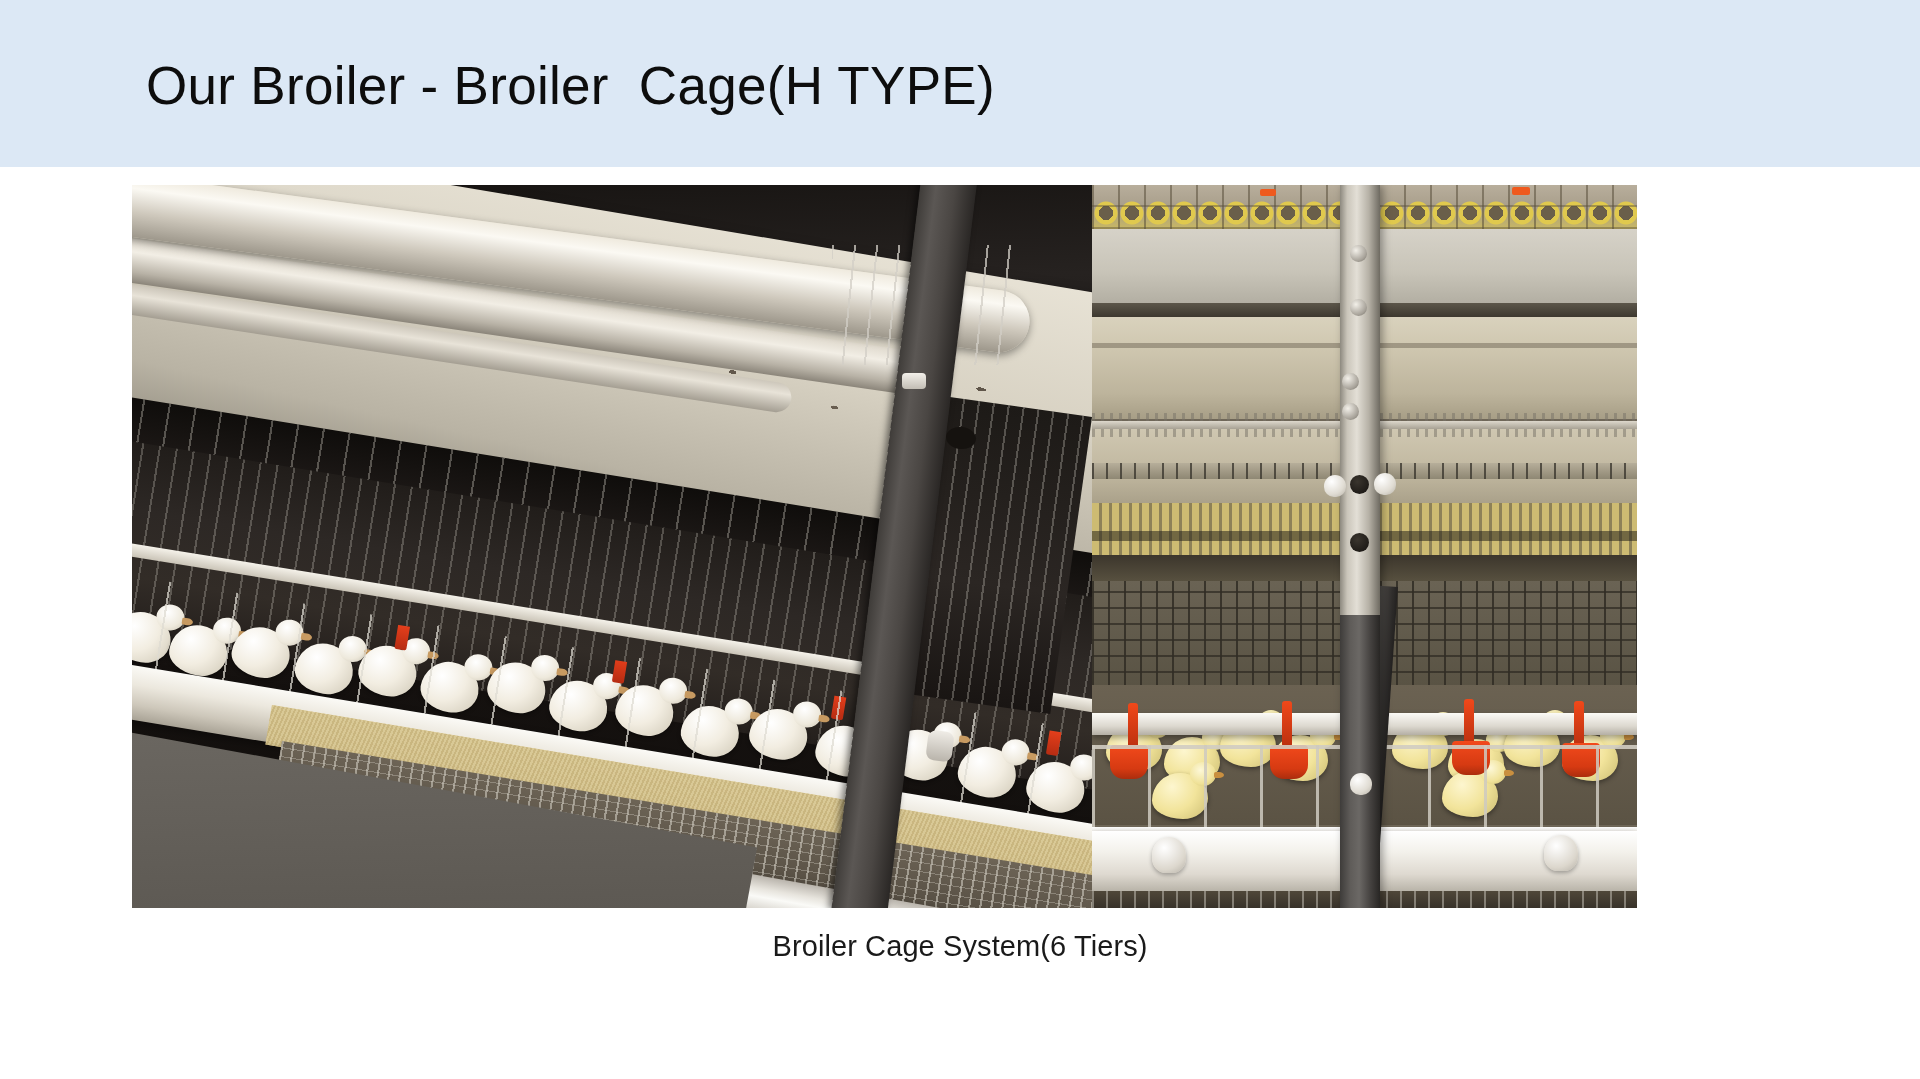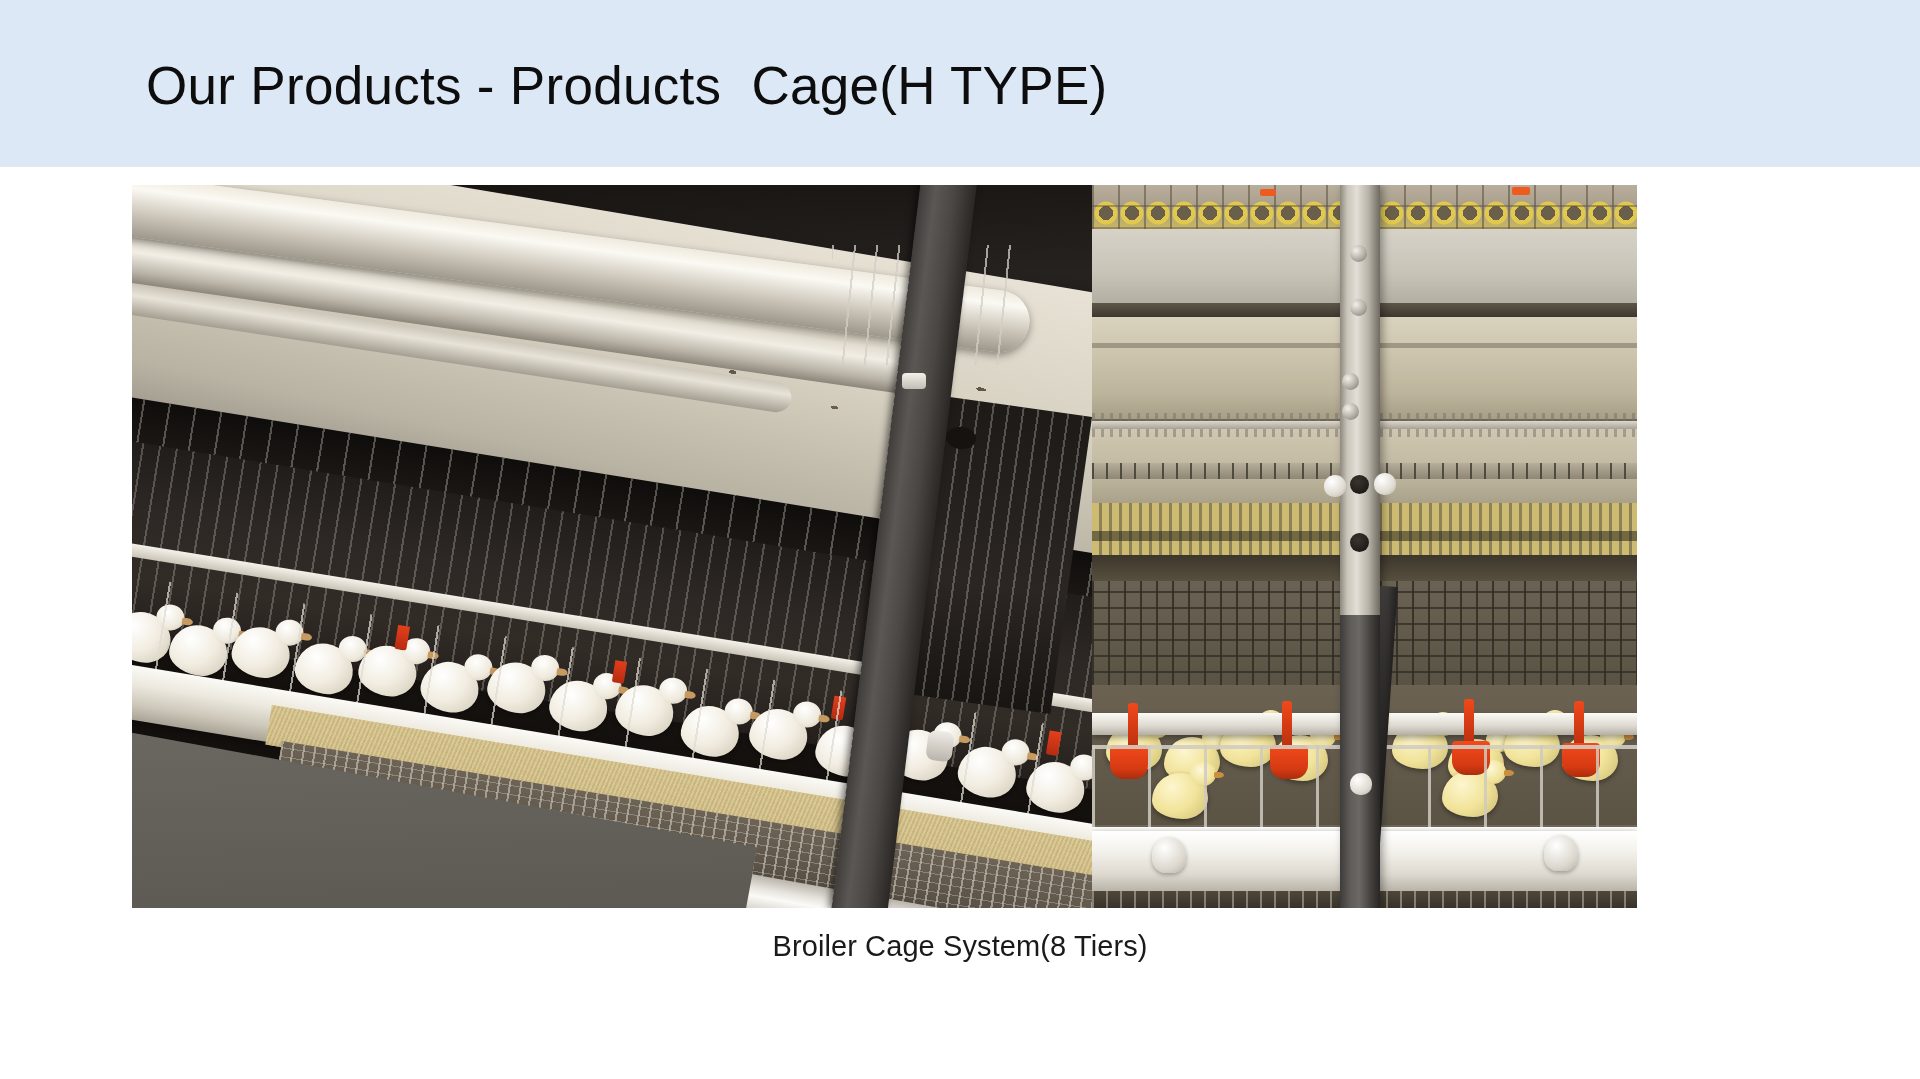--- a/index.html
+++ b/index.html
@@ -530,21 +530,21 @@
     font-size:29px;
     font-weight:400;
     color:#1a1a1a;
     letter-spacing:0.1px;
   }
 </style>
 </head>
 <body>
 
 <div id="header-band">
-  <div id="slide-title">Our Products - Products  Cage(H TYPE)</div>
+  <div id="slide-title">Our Broiler - Broiler  Cage(H TYPE)</div>
 </div>
 
 <div id="photo-block">
 
   <div class="photo" id="photo-left">
     <div id="lp-bg"></div>
 
     <div id="lp-deck">
       <div id="lp-deck-spots"></div>
     </div>
@@ -661,13 +661,13 @@
     <div class="post-bolt" style="left:250px; top:188px;"></div>
     <div class="post-bolt" style="left:250px; top:218px;"></div>
     <div class="post-hole" style="left:258px; top:290px;"></div>
     <div class="post-hole" style="left:258px; top:348px;"></div>
     <div class="white-knob" style="left:232px; top:290px;"></div>
     <div class="white-knob" style="left:282px; top:288px;"></div>
     <div class="white-knob" style="left:258px; top:588px;"></div>
   </div>
 </div>
 
-<div id="caption">Broiler Cage System(8 Tiers)</div>
+<div id="caption">Broiler Cage System(6 Tiers)</div>
 
 </body></html>

